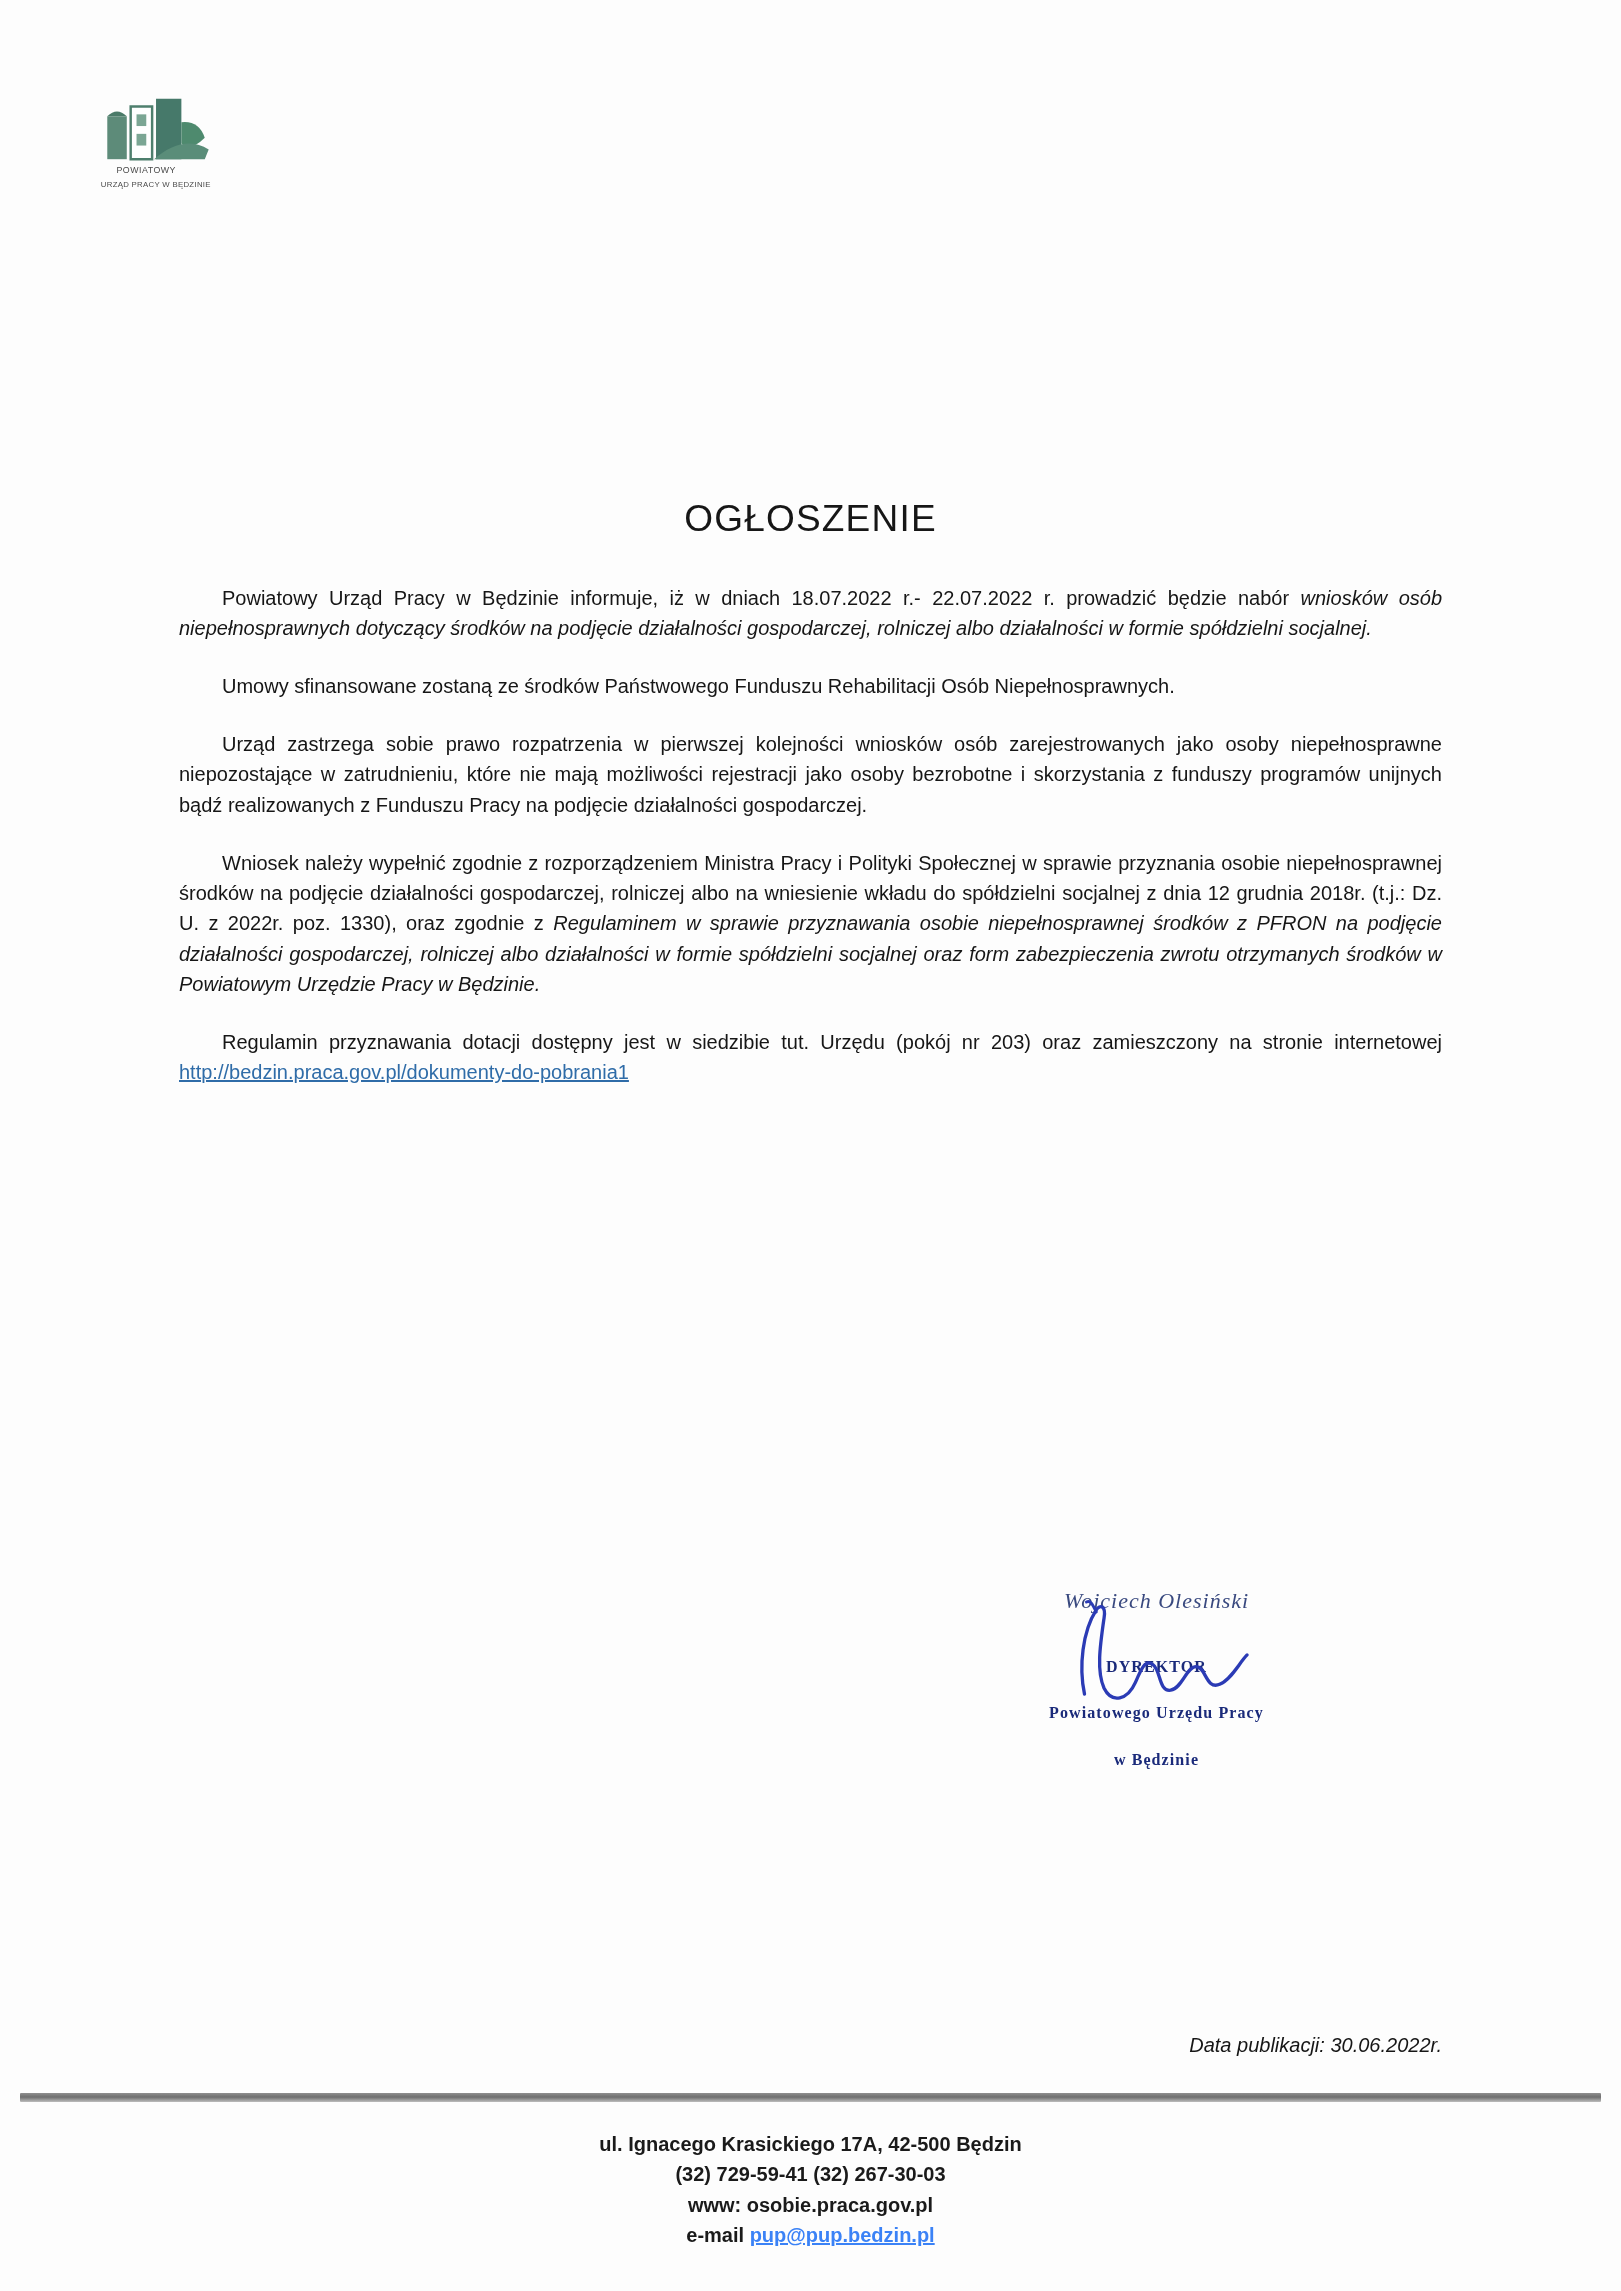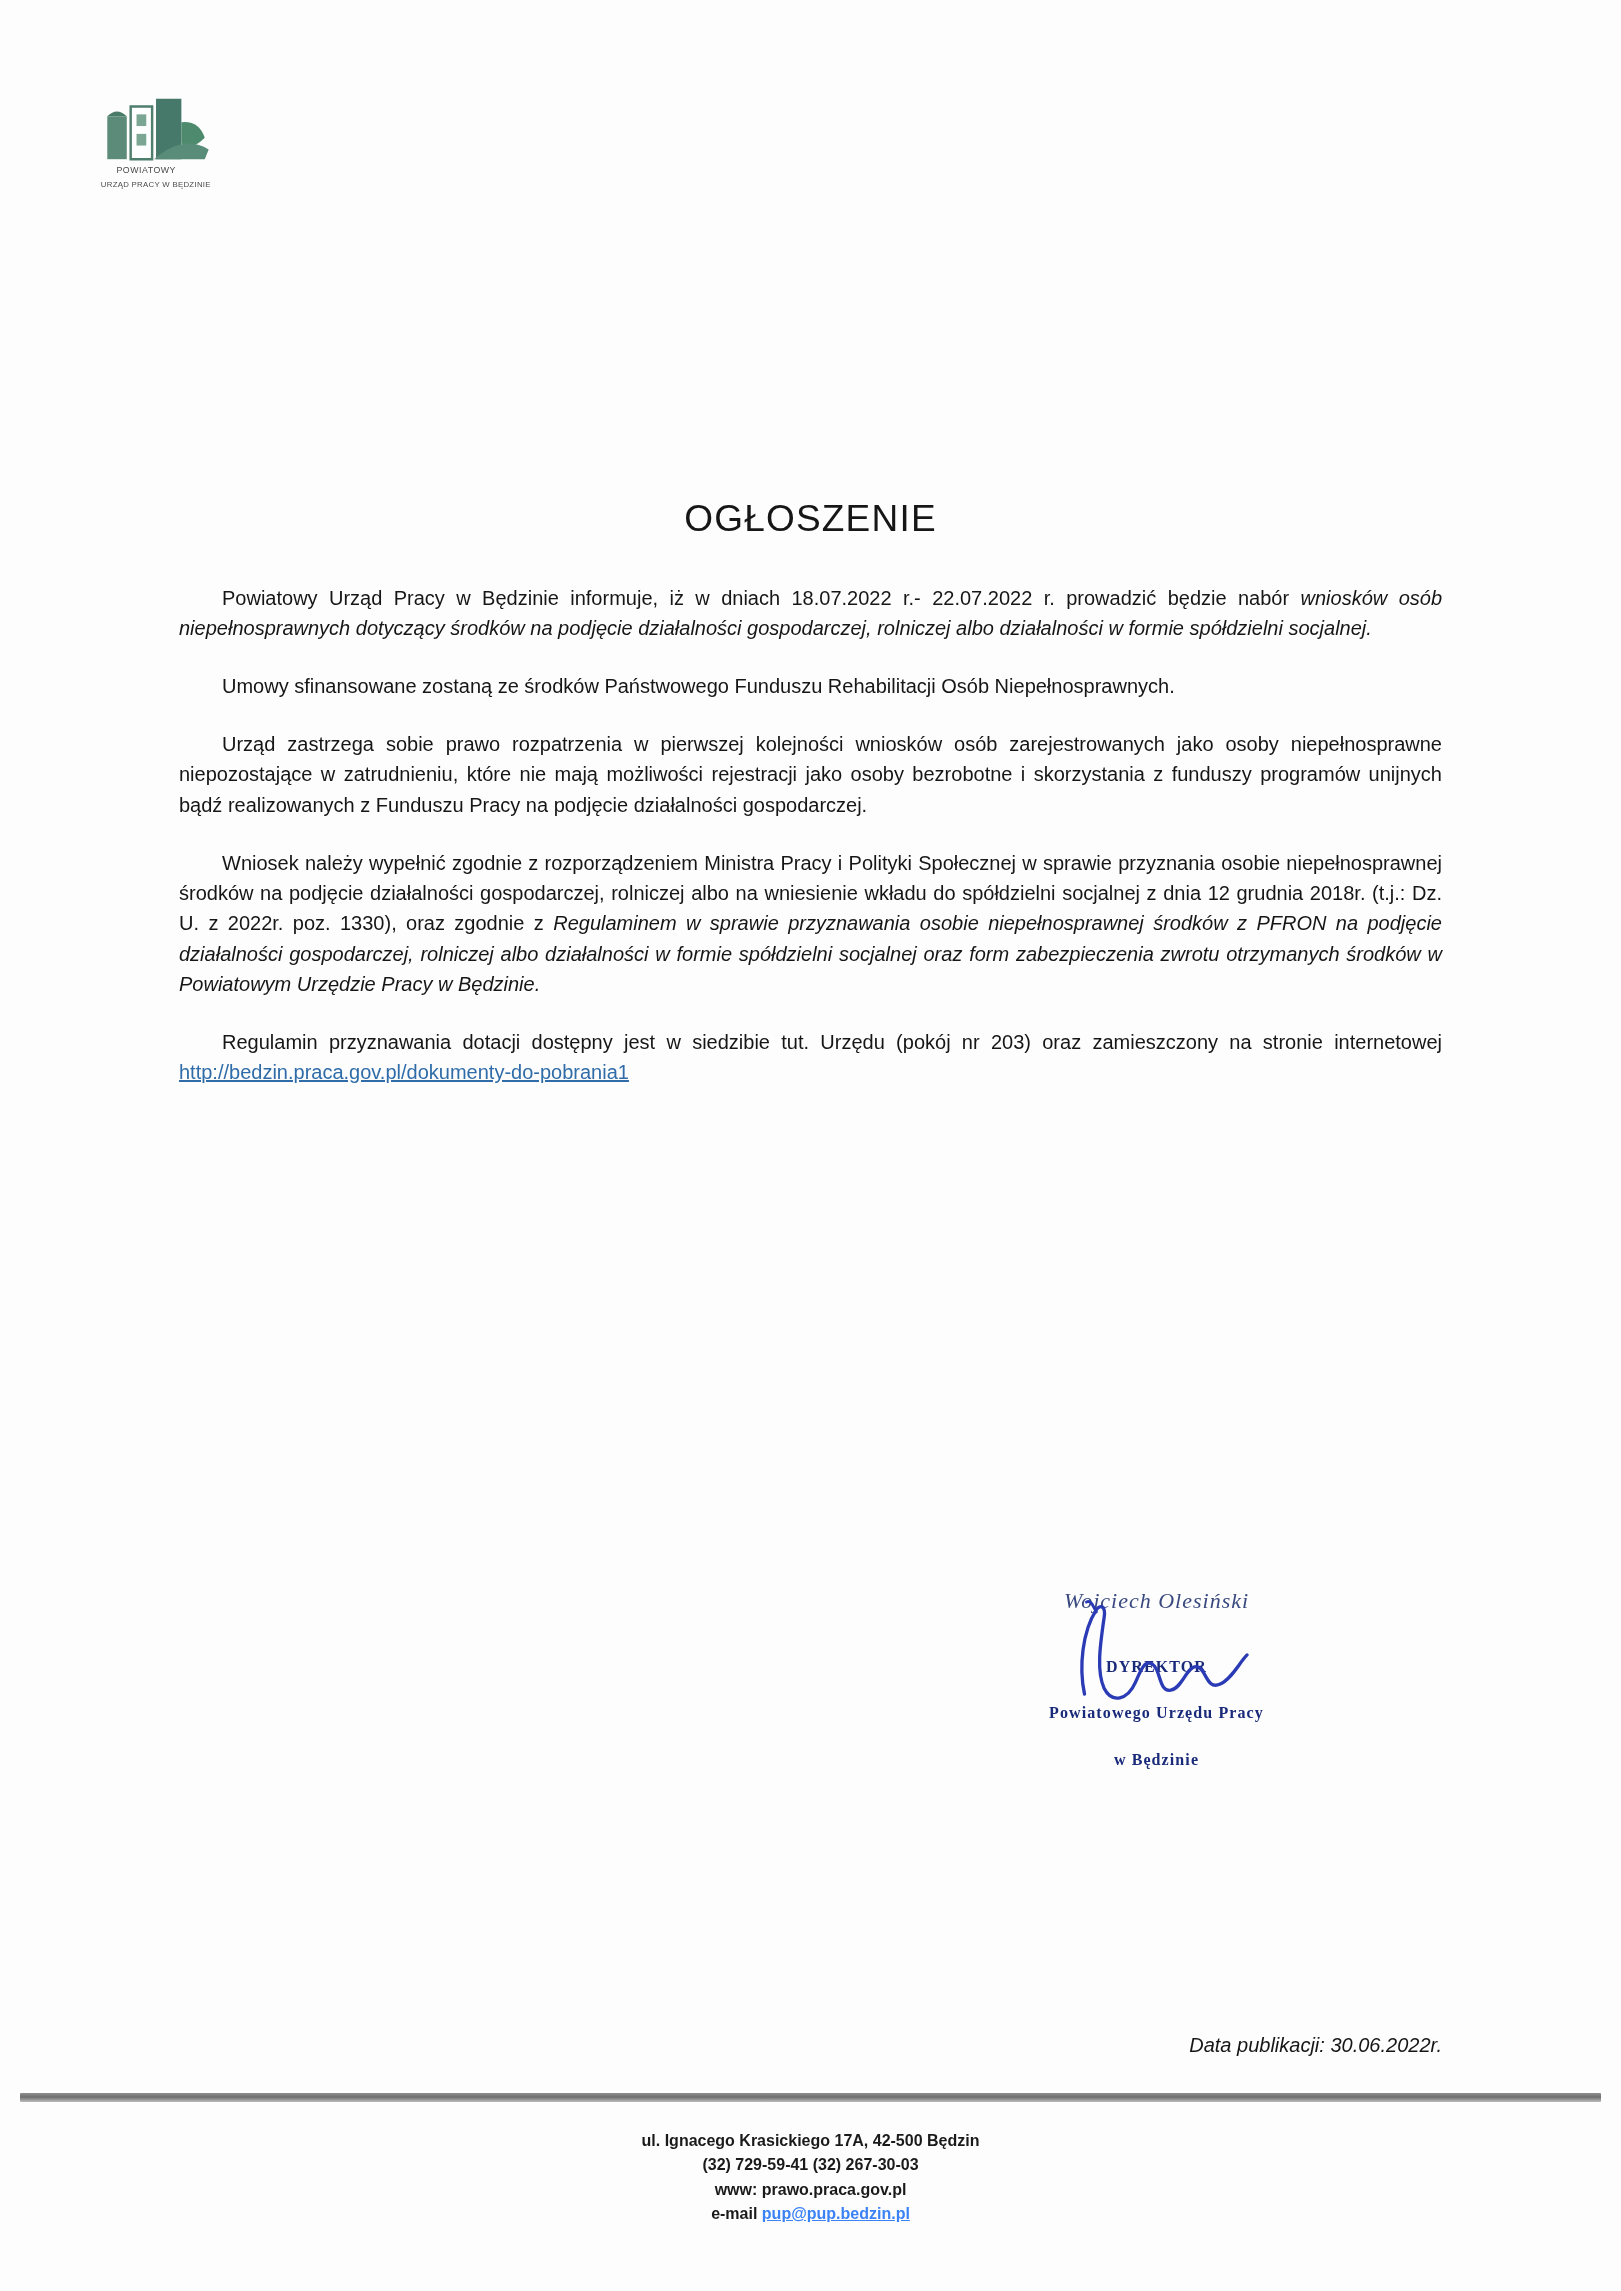--- a/index.html
+++ b/index.html
@@ -169,21 +169,21 @@
     height: 8.8px;
     background: linear-gradient(180deg,#8f8f8f 0%, #6f6f6f 45%, #bdbdbd 100%);
     border-radius: 1px;
   }
   .footer {
     position: absolute;
     left: 0;
     right: 0;
     top: 2129px;
     text-align: center;
-    font-size: 16px;
+    font-size: 20px;
     line-height: 1.52;
     color: #1a1a1a;
     font-family: "Liberation Sans", sans-serif;
   }
   .footer div { font-weight: 700; }
   .footer a {
     color: #3b82f6;
     font-weight: 700;
   }
   .footer .mail-line { font-weight: 700; }
@@ -247,18 +247,18 @@
       <span class="line1">w Będzinie</span>
     </div>
   </div>
 
   <div class="pubdate">Data publikacji: 30.06.2022r.</div>
 
   <div class="footer-rule"></div>
   <div class="footer">
     <div>ul. Ignacego Krasickiego 17A, 42-500 Będzin</div>
     <div>(32) 729-59-41  (32) 267-30-03</div>
-    <div>www: prawo.praca.gov.pl</div>
+    <div>www: osobie.praca.gov.pl</div>
     <div class="mail-line"><span>e-mail </span><a href="#">pup@pup.bedzin.pl</a></div>
   </div>
 
 </div>
 
 
 </body></html>

